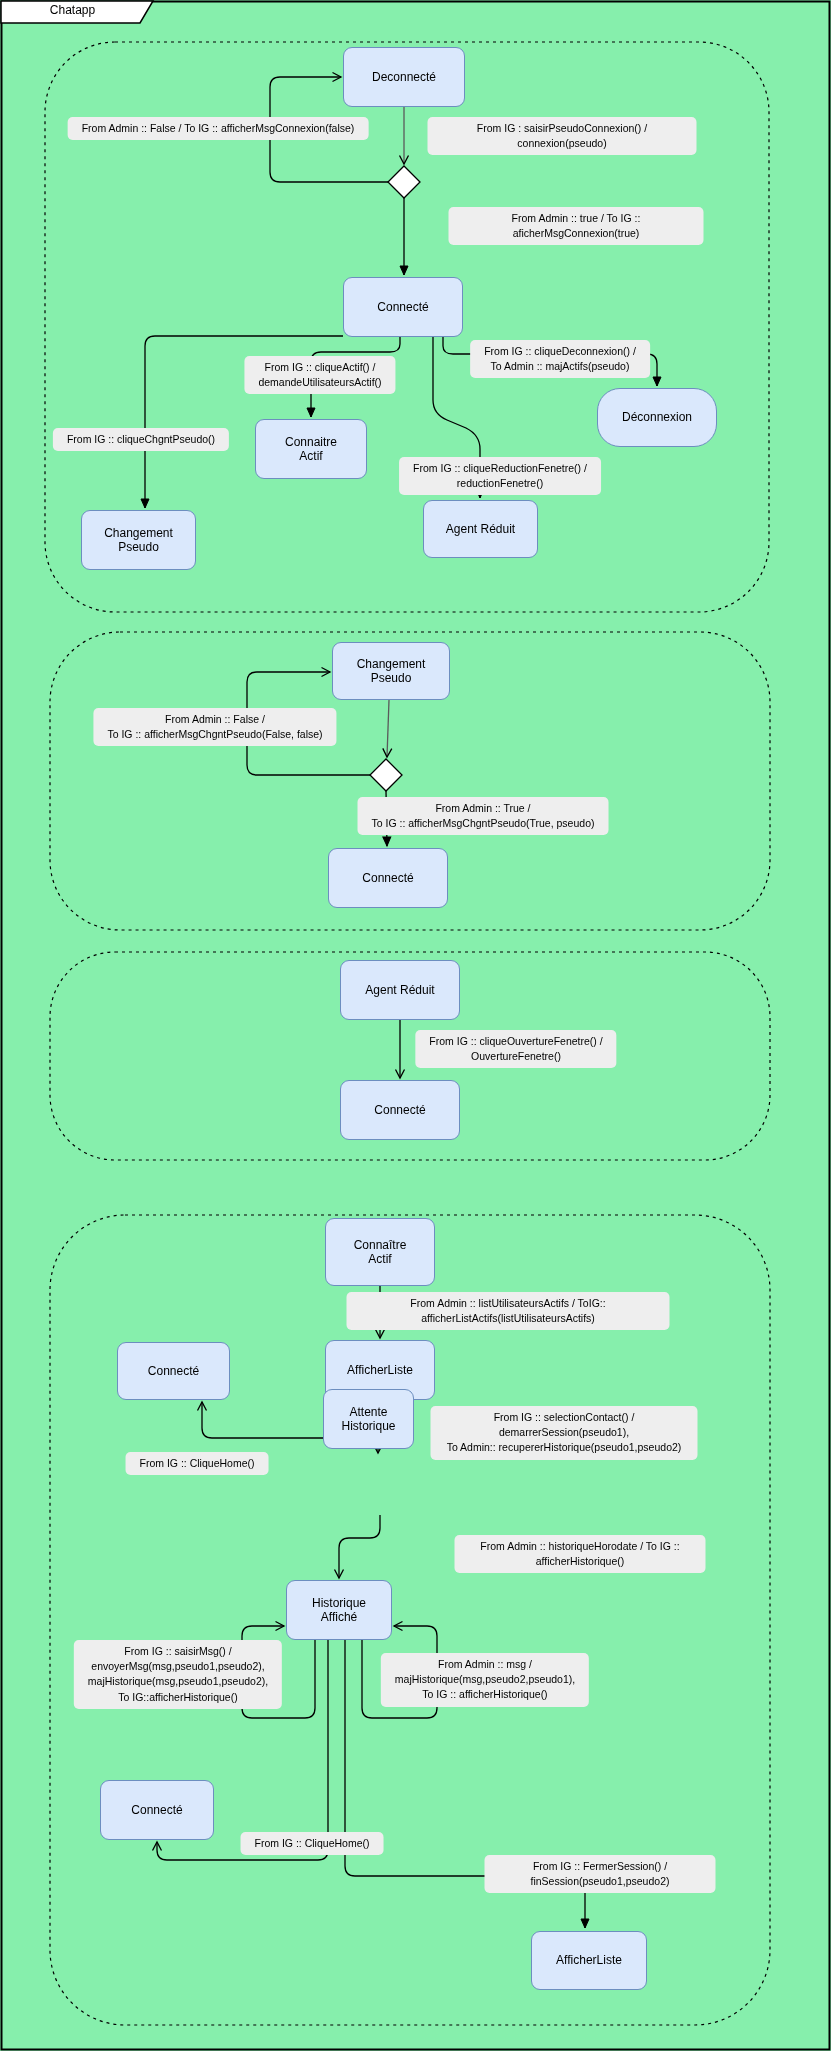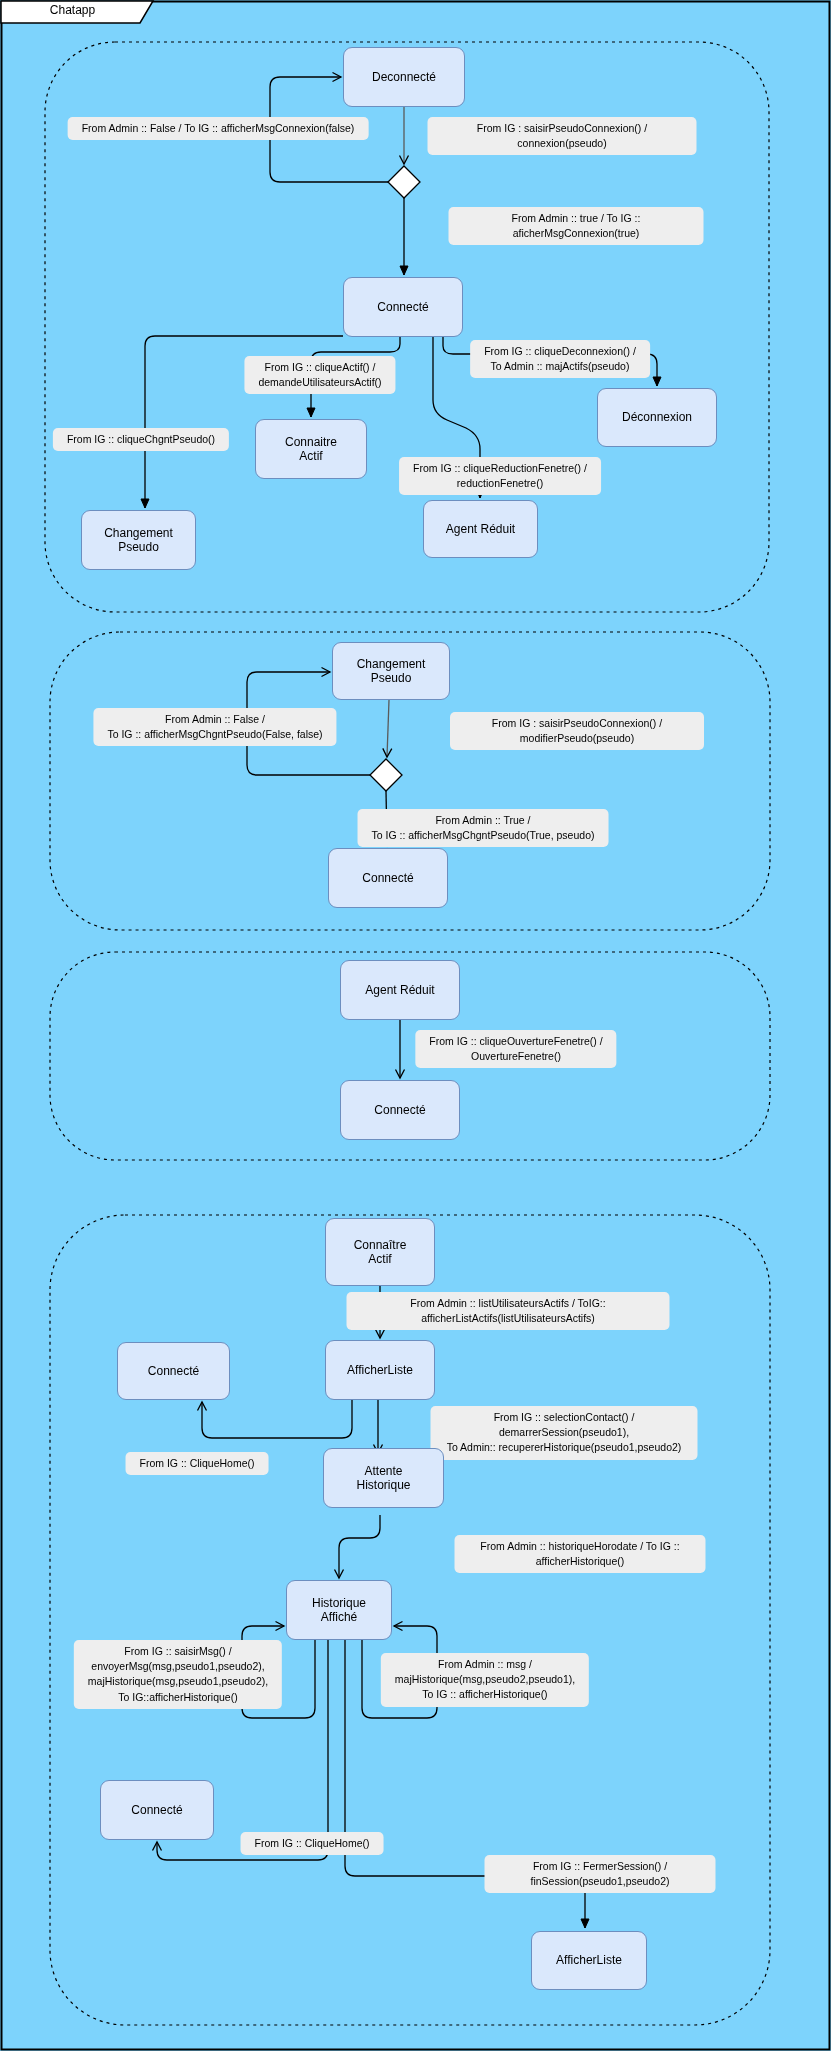--- a/index.html
+++ b/index.html
@@ -1,17 +1,17 @@
 <!DOCTYPE html>
 <html><head>
 <meta charset="utf-8">
 <style>
   html,body{margin:0;padding:0;background:#ffffff;}
   #canvas{
-    position:relative;width:831px;height:2051px;background:#7dd3fc;
+    position:relative;width:831px;height:2051px;background:#86efac;
     font-family:"Liberation Sans", sans-serif;color:#000;overflow:hidden;
   }
   #wires{position:absolute;left:0;top:0;width:831px;height:2051px;}
   .state{
     position:absolute;background:#dae8fc;border:1px solid #6c8ebf;border-radius:9px;
     display:flex;align-items:center;justify-content:center;text-align:center;
     font-size:12px;line-height:1.2;box-sizing:border-box;padding:20px;
   }
   .chip{
     position:absolute;background:#eeeeee;border-radius:5px;padding:4px 14px;
@@ -83,26 +83,25 @@
 To Admin :: majActifs(pseudo)</div>
   <div class="chip" style="left:141px;top:428px;">From IG :: cliqueChgntPseudo()</div>
   <div class="chip" style="left:500px;top:457px;">From IG :: cliqueReductionFenetre() /
 reductionFenetre()</div>
 
   <div class="state" style="left:343px;top:47px;width:122px;height:60px;">Deconnecté</div>
   <div class="state" style="left:343px;top:277px;width:120px;height:60px;">Connecté</div>
   <div class="state" style="left:255px;top:419px;width:112px;height:60px;">Connaitre Actif</div>
   <div class="state" style="left:81px;top:510px;width:115px;height:60px;">Changement Pseudo</div>
   <div class="state" style="left:423px;top:500px;width:115px;height:58px;">Agent Réduit</div>
-  <div class="state" style="left:597px;top:388px;width:120px;height:59px;">Déconnexion</div>
+  <div class="state" style="left:597px;top:388px;width:120px;height:59px;border-radius:23px;">Déconnexion</div>
 
   <div class="chip" style="left:215px;top:708px;">From Admin :: False /
 To IG :: afficherMsgChgntPseudo(False, false)</div>
-  <div class="chip" style="left:577px;top:712px;">From IG : saisirPseudoConnexion() / modifierPseudo(pseudo)</div>
-  <div class="chip" style="left:483px;top:797px;margin-top:12px;">From Admin :: True /
+  <div class="chip" style="left:483px;top:797px;">From Admin :: True /
 To IG :: afficherMsgChgntPseudo(True, pseudo)</div>
 
   <div class="state" style="left:332px;top:642px;width:118px;height:58px;">Changement Pseudo</div>
   <div class="state" style="left:328px;top:848px;width:120px;height:60px;">Connecté</div>
 
   <div class="chip" style="left:516px;top:1030px;">From IG :: cliqueOuvertureFenetre() /
 OuvertureFenetre()</div>
 
   <div class="state" style="left:340px;top:960px;width:120px;height:60px;">Agent Réduit</div>
   <div class="state" style="left:340px;top:1080px;width:120px;height:60px;">Connecté</div>
@@ -118,18 +117,18 @@
 To IG::afficherHistorique()</div>
   <div class="chip" style="left:485px;top:1653px;">From Admin :: msg /
 majHistorique(msg,pseudo2,pseudo1),
 To IG :: afficherHistorique()</div>
   <div class="chip" style="left:312px;top:1832px;">From IG :: CliqueHome()</div>
   <div class="chip" style="left:600px;top:1855px;">From IG :: FermerSession() / finSession(pseudo1,pseudo2)</div>
 
   <div class="state" style="left:325px;top:1218px;width:110px;height:68px;">Connaître Actif</div>
   <div class="state" style="left:325px;top:1340px;width:110px;height:60px;">AfficherListe</div>
   <div class="state" style="left:117px;top:1342px;width:113px;height:58px;">Connecté</div>
-  <div class="state" style="left:323px;top:1448px;width:121px;height:60px;">Attente Historique</div>
+  <div class="state" style="left:323px;top:1389px;width:91px;height:60px;">Attente Historique</div>
   <div class="state" style="left:286px;top:1580px;width:106px;height:60px;">Historique Affiché</div>
   <div class="state" style="left:100px;top:1780px;width:114px;height:60px;">Connecté</div>
   <div class="state" style="left:531px;top:1931px;width:116px;height:59px;">AfficherListe</div>
 
 </div>
 
 </body></html>

